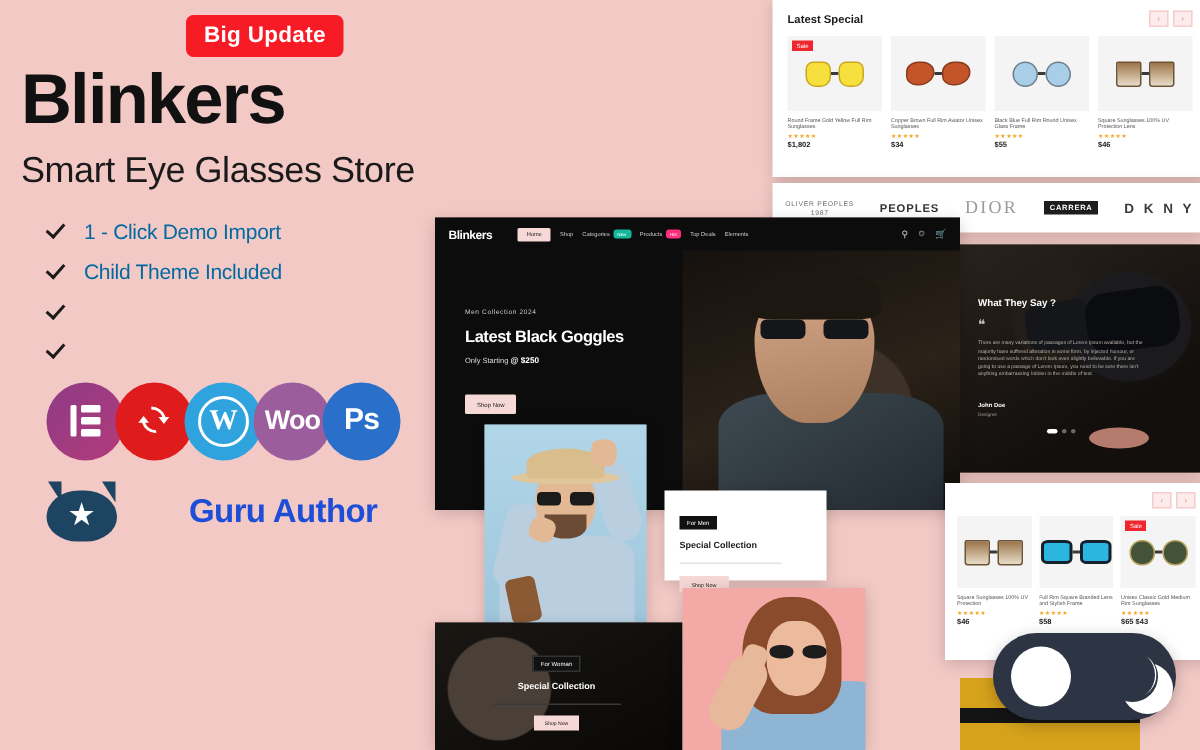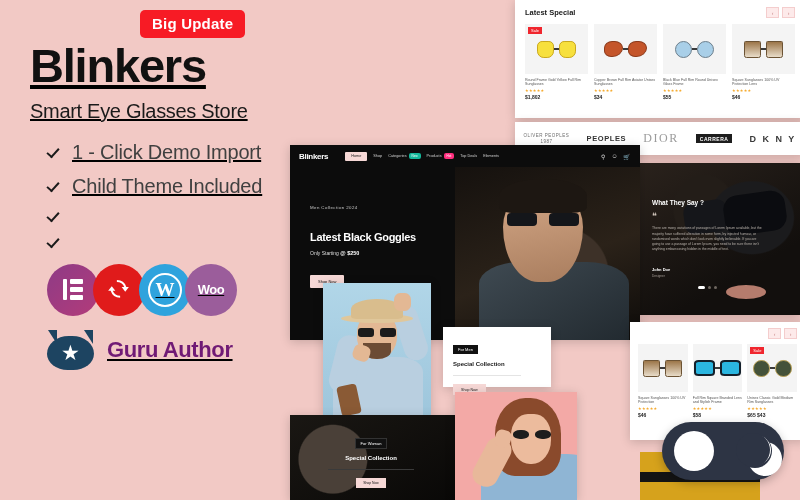--- a/index.html
+++ b/index.html
@@ -5,43 +5,43 @@
   html,body{margin:0;padding:0;}
   body{
     width:800px;height:500px;overflow:hidden;
     background:#f2c9c5;
     font-family:"Liberation Sans", sans-serif;
     position:relative;
   }
   .stage{position:absolute;inset:0;}
 
   
-  .promo{position:absolute;left:28px;top:10px;width:290px;text-decoration:underline;}
+  .promo{position:absolute;left:12px;top:10px;width:290px;}
   .badge{
     display:inline-block;background:#f71b25;color:#fff;
     font-weight:bold;font-size:15px;letter-spacing:.2px;
     padding:5px 12px 6px;border-radius:5px;margin-left:112px;
   }
   .brandname{
     font-size:47px;font-weight:bold;color:#111;letter-spacing:-1.2px;
     margin:4px 0 0 2px;line-height:1.02;
   }
   .tagline{
-    font-size:20px;color:#1a1a1a;line-height:1.28;margin:9px 0 0 2px;
+    font-size:24px;color:#1a1a1a;line-height:1.28;margin:9px 0 0 2px;
     letter-spacing:-.3px;
   }
   .feats{margin:16px 0 0 18px;}
   .feat{display:flex;align-items:center;gap:11px;margin-bottom:11px;}
   .tick{width:15px;height:15px;flex:0 0 15px;position:relative;}
   .tick:before{
     content:"";position:absolute;left:1px;top:3px;width:10px;height:5px;
     border-left:2px solid #1a1a1a;border-bottom:2px solid #1a1a1a;
     transform:rotate(-48deg);
   }
-  .feat span{font-size:20px;color:#404040;letter-spacing:-.2px;}
+  .feat span{font-size:14px;color:#0369a1;letter-spacing:-.2px;}
 
   
   .circles{display:flex;margin:14px 0 0 19px;}
   .circ{
     width:52px;height:52px;border-radius:50%;margin-right:-6px;
     display:flex;align-items:center;justify-content:center;
     color:#fff;font-weight:bold;position:relative;
   }
   .c-elementor{background:linear-gradient(135deg,#8e3b86,#b33b7a);}
   .c-update{background:#e01b1b;}
@@ -50,36 +50,36 @@
   .c-ps{background:#2a6fc9;}
   .el-glyph{display:flex;gap:3px;align-items:center;}
   .el-glyph i{display:block;width:4px;height:21px;background:#fff;border-radius:1px;}
   .el-bars{display:flex;flex-direction:column;gap:3px;}
   .el-bars i{display:block;width:13px;height:5px;background:#fff;border-radius:1px;}
   .wp-ring{
     width:30px;height:30px;border:2.5px solid #fff;border-radius:50%;
     display:flex;align-items:center;justify-content:center;
     font-size:19px;font-weight:bold;line-height:1;font-family:"Liberation Serif",serif;
   }
-  .woo-txt{font-size:13px;letter-spacing:-.5px;}
+  .woo-txt{font-size:18px;letter-spacing:-.5px;}
   .ps-txt{font-size:20px;letter-spacing:-.5px;}
 
   
   .guru{display:flex;align-items:center;gap:13px;margin:14px 0 0 19px;}
   .cat{width:47px;height:40px;position:relative;}
   .cat-ear{position:absolute;top:0;width:0;height:0;border-style:solid;}
   .cat-ear.l{left:1px;border-width:0 9px 14px 0;border-color:transparent #1d4461 transparent transparent;}
   .cat-ear.r{right:1px;border-width:14px 9px 0 0;border-color:#1d4461 transparent transparent transparent;transform:scaleX(-1);}
   .cat-head{
     position:absolute;left:0;top:6px;width:47px;height:34px;background:#1d4461;
     border-radius:46% 46% 44% 44%/52% 52% 48% 48%;
     display:flex;align-items:center;justify-content:center;
   }
   .star{color:#fff;font-size:21px;line-height:1;}
-  .guru-txt{font-size:22px;font-weight:bold;color:#701a75;letter-spacing:-.4px;}
+  .guru-txt{font-size:22px;font-weight:bold;color:#1d4ed8;letter-spacing:-.4px;margin-left:35px;}
 
   
   .panel{position:absolute;background:#fff;box-shadow:0 2px 10px rgba(0,0,0,.18);}
 
   
   .p-latest{left:515px;top:0;width:290px;height:118px;padding:0;overflow:hidden;}
   .lp-head{display:flex;justify-content:space-between;align-items:center;padding:7px 10px 2px;}
   .lp-title{font-size:7.5px;font-weight:bold;color:#1a1a1a;}
   .lp-arrows{display:flex;gap:3px;}
   .lp-arrow{width:11px;height:9px;background:#fdeaea;border:.5px solid #f4cdcd;
@@ -145,21 +145,21 @@
     position:absolute;left:44px;top:12px;width:88px;height:34px;
     background:#1d1712;border-radius:50% 50% 18% 18%;
   }
   .hero-body{
     position:absolute;left:24px;bottom:0;width:150px;height:78px;
     background:linear-gradient(150deg,#3f4a52,#222a30);
     border-radius:28% 28% 0 0;
   }
   .hero-copy{position:absolute;left:20px;top:38px;color:#fff;}
   .hc-sub{font-size:4.4px;color:#c9c9c9;letter-spacing:.4px;}
-  .hc-h1{font-size:11px;font-weight:bold;margin-top:21px;letter-spacing:-.3px;}
+  .hc-h1{font-size:11px;font-weight:bold;margin-top:9px;letter-spacing:-.3px;}
   .hc-price{font-size:5px;color:#ddd;margin-top:7px;}
   .hc-price b{color:#fff;font-size:5.5px;}
   .hc-btn{
     margin-top:19px;display:inline-block;background:#f6d8d6;color:#1a1a1a;
     font-size:4px;padding:4px 8px;border-radius:1px;
   }
 
   
   .p-man{left:323px;top:283px;width:108px;height:132px;background:#a8cfe2;overflow:hidden;}
   .man-bg{position:absolute;inset:0;background:linear-gradient(#b1d6e8,#9ec6dc);}
@@ -300,20 +300,23 @@
           <path d="M12 4a8 8 0 0 1 7.4 5h-2.6l3.6 4.6L24 9h-2.5A10 10 0 0 0 12 2z" fill="#fff" transform="translate(-1,1) scale(.92)"></path>
           <path d="M12 20a8 8 0 0 1-7.4-5h2.6L3.6 10.4 0 15h2.5A10 10 0 0 0 12 22z" fill="#fff" transform="translate(2,-1) scale(.92)"></path>
         </svg>
       </div>
       <div class="circ c-wp">
         <span class="wp-ring">W</span>
       </div>
       <div class="circ c-woo">
         <span class="woo-txt">Woo</span>
       </div>
+      <div class="circ c-ps">
+        <span class="ps-txt">Ps</span>
+      </div>
     </div>
 
     <div class="guru">
       <span class="cat">
         <span class="cat-ear l"></span>
           <span class="cat-ear r"></span>
         <span class="cat-head">
             <span class="star">★</span>
           </span>
       </span>

